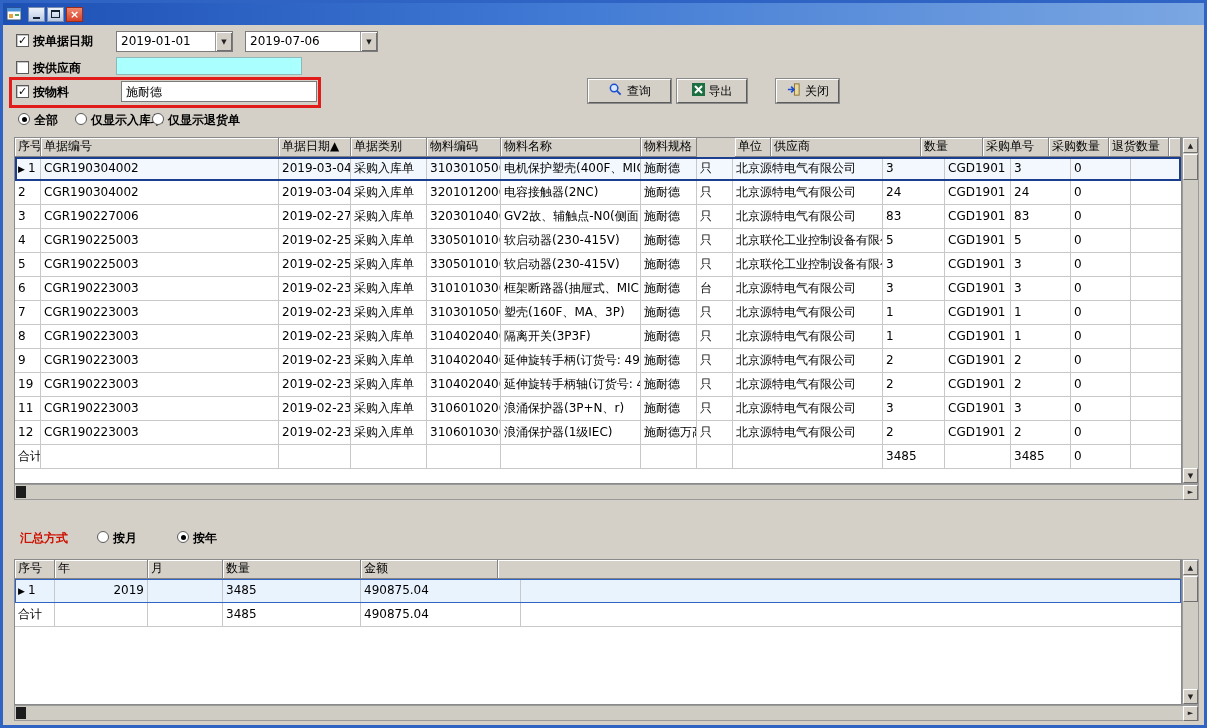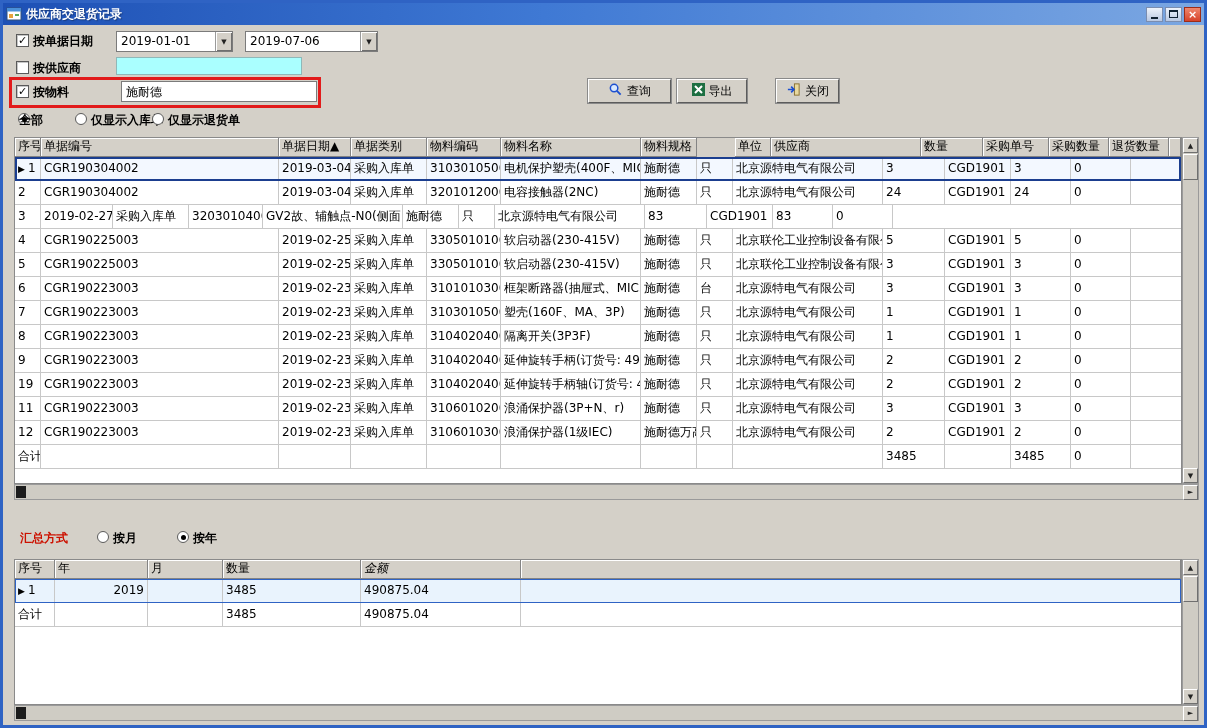--- a/index.html
+++ b/index.html
@@ -86,21 +86,20 @@
 
   <div class="titlebar">
     <span class="app-icon">
       <svg width="16" height="16" viewBox="0 0 16 16">
         <rect x="1" y="2" width="14" height="12" fill="#fff" stroke="#33507a"></rect>
         <rect x="1" y="2" width="14" height="3.5" fill="#4a90d9"></rect>
         <rect x="3" y="8" width="4" height="4" fill="#e7a23c"></rect>
         <rect x="9" y="8" width="4" height="2" fill="#5aa85a"></rect>
       </svg>
     </span>
-    <span class="title">供应商交退货记录</span>
     <span class="wbtn">
         <i class="g-min"></i>
       </span>
     <span class="wbtn">
         <i class="g-max"></i>
       </span>
     <span class="wbtn close">
         <span>×</span>
       </span>
   </div>
@@ -159,21 +158,21 @@
         <rect x="9" y="2" width="5" height="12" fill="#e8d9a0" stroke="#8a7030"></rect>
         <path d="M2 8 h6 M5.5 5 l3 3 -3 3" stroke="#1c4fd0" stroke-width="1.8" fill="none"></path>
       </svg>
     </span>
     <span>关闭</span>
   </button>
 
   <span class="radio on" style="left:15px;top:110px;">
       <i></i>
     </span>
-  <span class="lbl" style="left:16px;top:110px;">全部</span>
+  <span class="lbl" style="left:31px;top:110px;">全部</span>
   <span class="radio" style="left:72px;top:110px;"></span>
   <span class="lbl" style="left:88px;top:110px;">仅显示入库单</span>
   <span class="radio" style="left:149px;top:110px;"></span>
   <span class="lbl" style="left:165px;top:110px;">仅显示退货单</span>
 
   <div class="grid" id="grid1" style="left:11px;top:134px;width:1168px;height:347px;">
     <div class="ghead">
         <div class="hcell" style="width: 26px;">序号</div>
         <div class="hcell" style="width: 238px;">单据编号</div>
         <div class="hcell" style="width: 72px;">单据日期▲</div>
@@ -217,20 +216,21 @@
           <div class="gcell" style="width: 36px;">只</div>
           <div class="gcell" style="width: 150px;">北京源特电气有限公司</div>
           <div class="gcell" style="width: 62px;">24</div>
           <div class="gcell" style="width: 66px;">CGD1901</div>
           <div class="gcell" style="width: 60px;">24</div>
           <div class="gcell" style="width: 60px;">0</div>
           <div class="gcell fill"></div>
         </div>
         <div class="grow">
           <div class="gcell" style="width: 26px;">3</div>
+          <div class="gcell" style="width: 238px;">CGR190227006</div>
           <div class="gcell" style="width: 72px;">2019-02-27</div>
           <div class="gcell" style="width: 76px;">采购入库单</div>
           <div class="gcell" style="width: 74px;">32030104000</div>
           <div class="gcell" style="width: 140px;">GV2故、辅触点-N0(侧面、2</div>
           <div class="gcell" style="width: 56px;">施耐德</div>
           <div class="gcell" style="width: 36px;">只</div>
           <div class="gcell" style="width: 150px;">北京源特电气有限公司</div>
           <div class="gcell" style="width: 62px;">83</div>
           <div class="gcell" style="width: 66px;">CGD1901</div>
           <div class="gcell" style="width: 60px;">83</div>
@@ -424,21 +424,21 @@
       <i></i>
     </span>
   <span class="lbl" style="left:190px;top:528px;">按年</span>
 
   <div class="grid" id="grid2" style="left:11px;top:556px;width:1168px;height:146px;">
     <div class="ghead">
         <div class="hcell" style="width: 40px;">序号</div>
         <div class="hcell" style="width: 93px;">年</div>
         <div class="hcell" style="width: 75px;">月</div>
         <div class="hcell" style="width: 138px;">数量</div>
-        <div class="hcell" style="width: 160px; font-style: italic;">金额</div>
+        <div class="hcell" style="width: 137px;">金额</div>
         <div class="hcell fill"></div>
       </div>
     <div class="gbody">
         <div class="grow sel">
           <div class="gcell" style="width: 40px;"><span class="marker">▶</span>1</div>
           <div class="gcell" style="width: 93px; text-align: right;">2019</div>
           <div class="gcell" style="width: 75px;"></div>
           <div class="gcell" style="width: 138px;">3485</div>
           <div class="gcell" style="width: 160px;">490875.04</div>
           <div class="gcell fill"></div>

